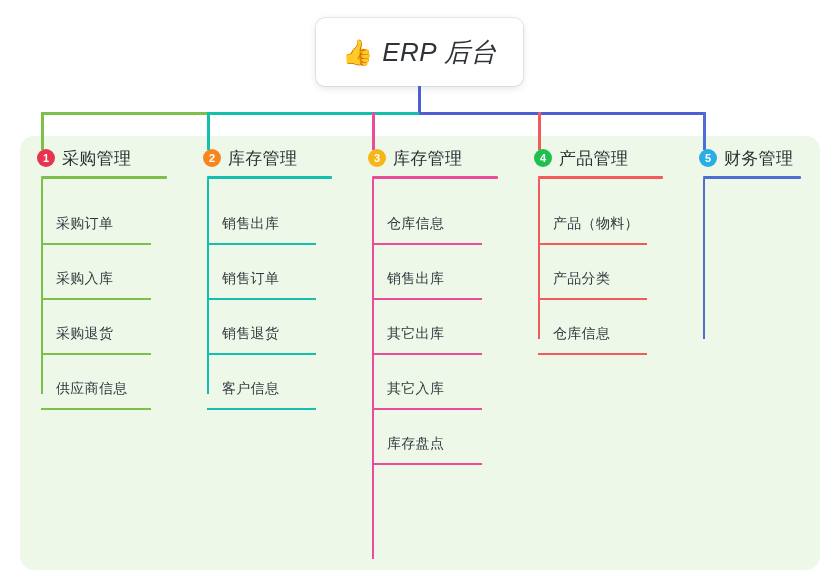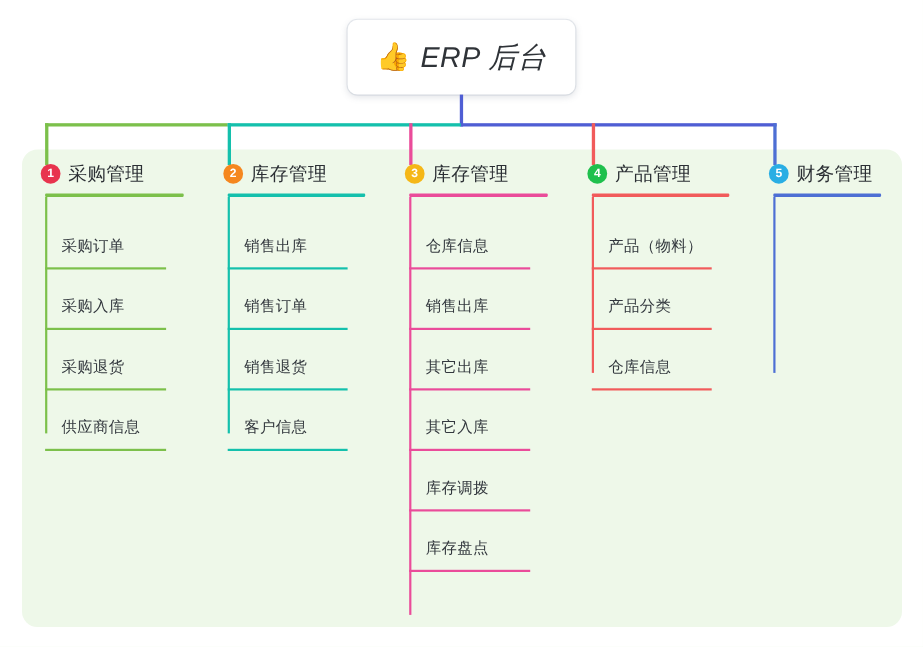--- a/index.html
+++ b/index.html
@@ -237,24 +237,20 @@
           </div>
           <div class="leaf">
             <span class="leaf-label">其它出库</span>
             <div class="leaf-rule" style="background: rgb(234, 76, 154); width: 110px;"></div>
           </div>
           <div class="leaf">
             <span class="leaf-label">其它入库</span>
             <div class="leaf-rule" style="background: rgb(234, 76, 154); width: 110px;"></div>
           </div>
           <div class="leaf">
-            <span class="leaf-label">库存调拨</span>
-            <div class="leaf-rule" style="background: rgb(234, 76, 154); width: 110px;"></div>
-          </div>
-          <div class="leaf">
             <span class="leaf-label">库存盘点</span>
             <div class="leaf-rule" style="background: rgb(234, 76, 154); width: 110px;"></div>
           </div>
         </div>
         <div class="spine" style="background: rgb(234, 76, 154); height: 380px;"></div>
       </div>
       <div class="branch" style="left: 517px; width: 165px;">
         <div class="branch-head">
           <span class="badge" style="background: rgb(31, 192, 77);">4</span>
           <span class="branch-title">产品管理</span>

